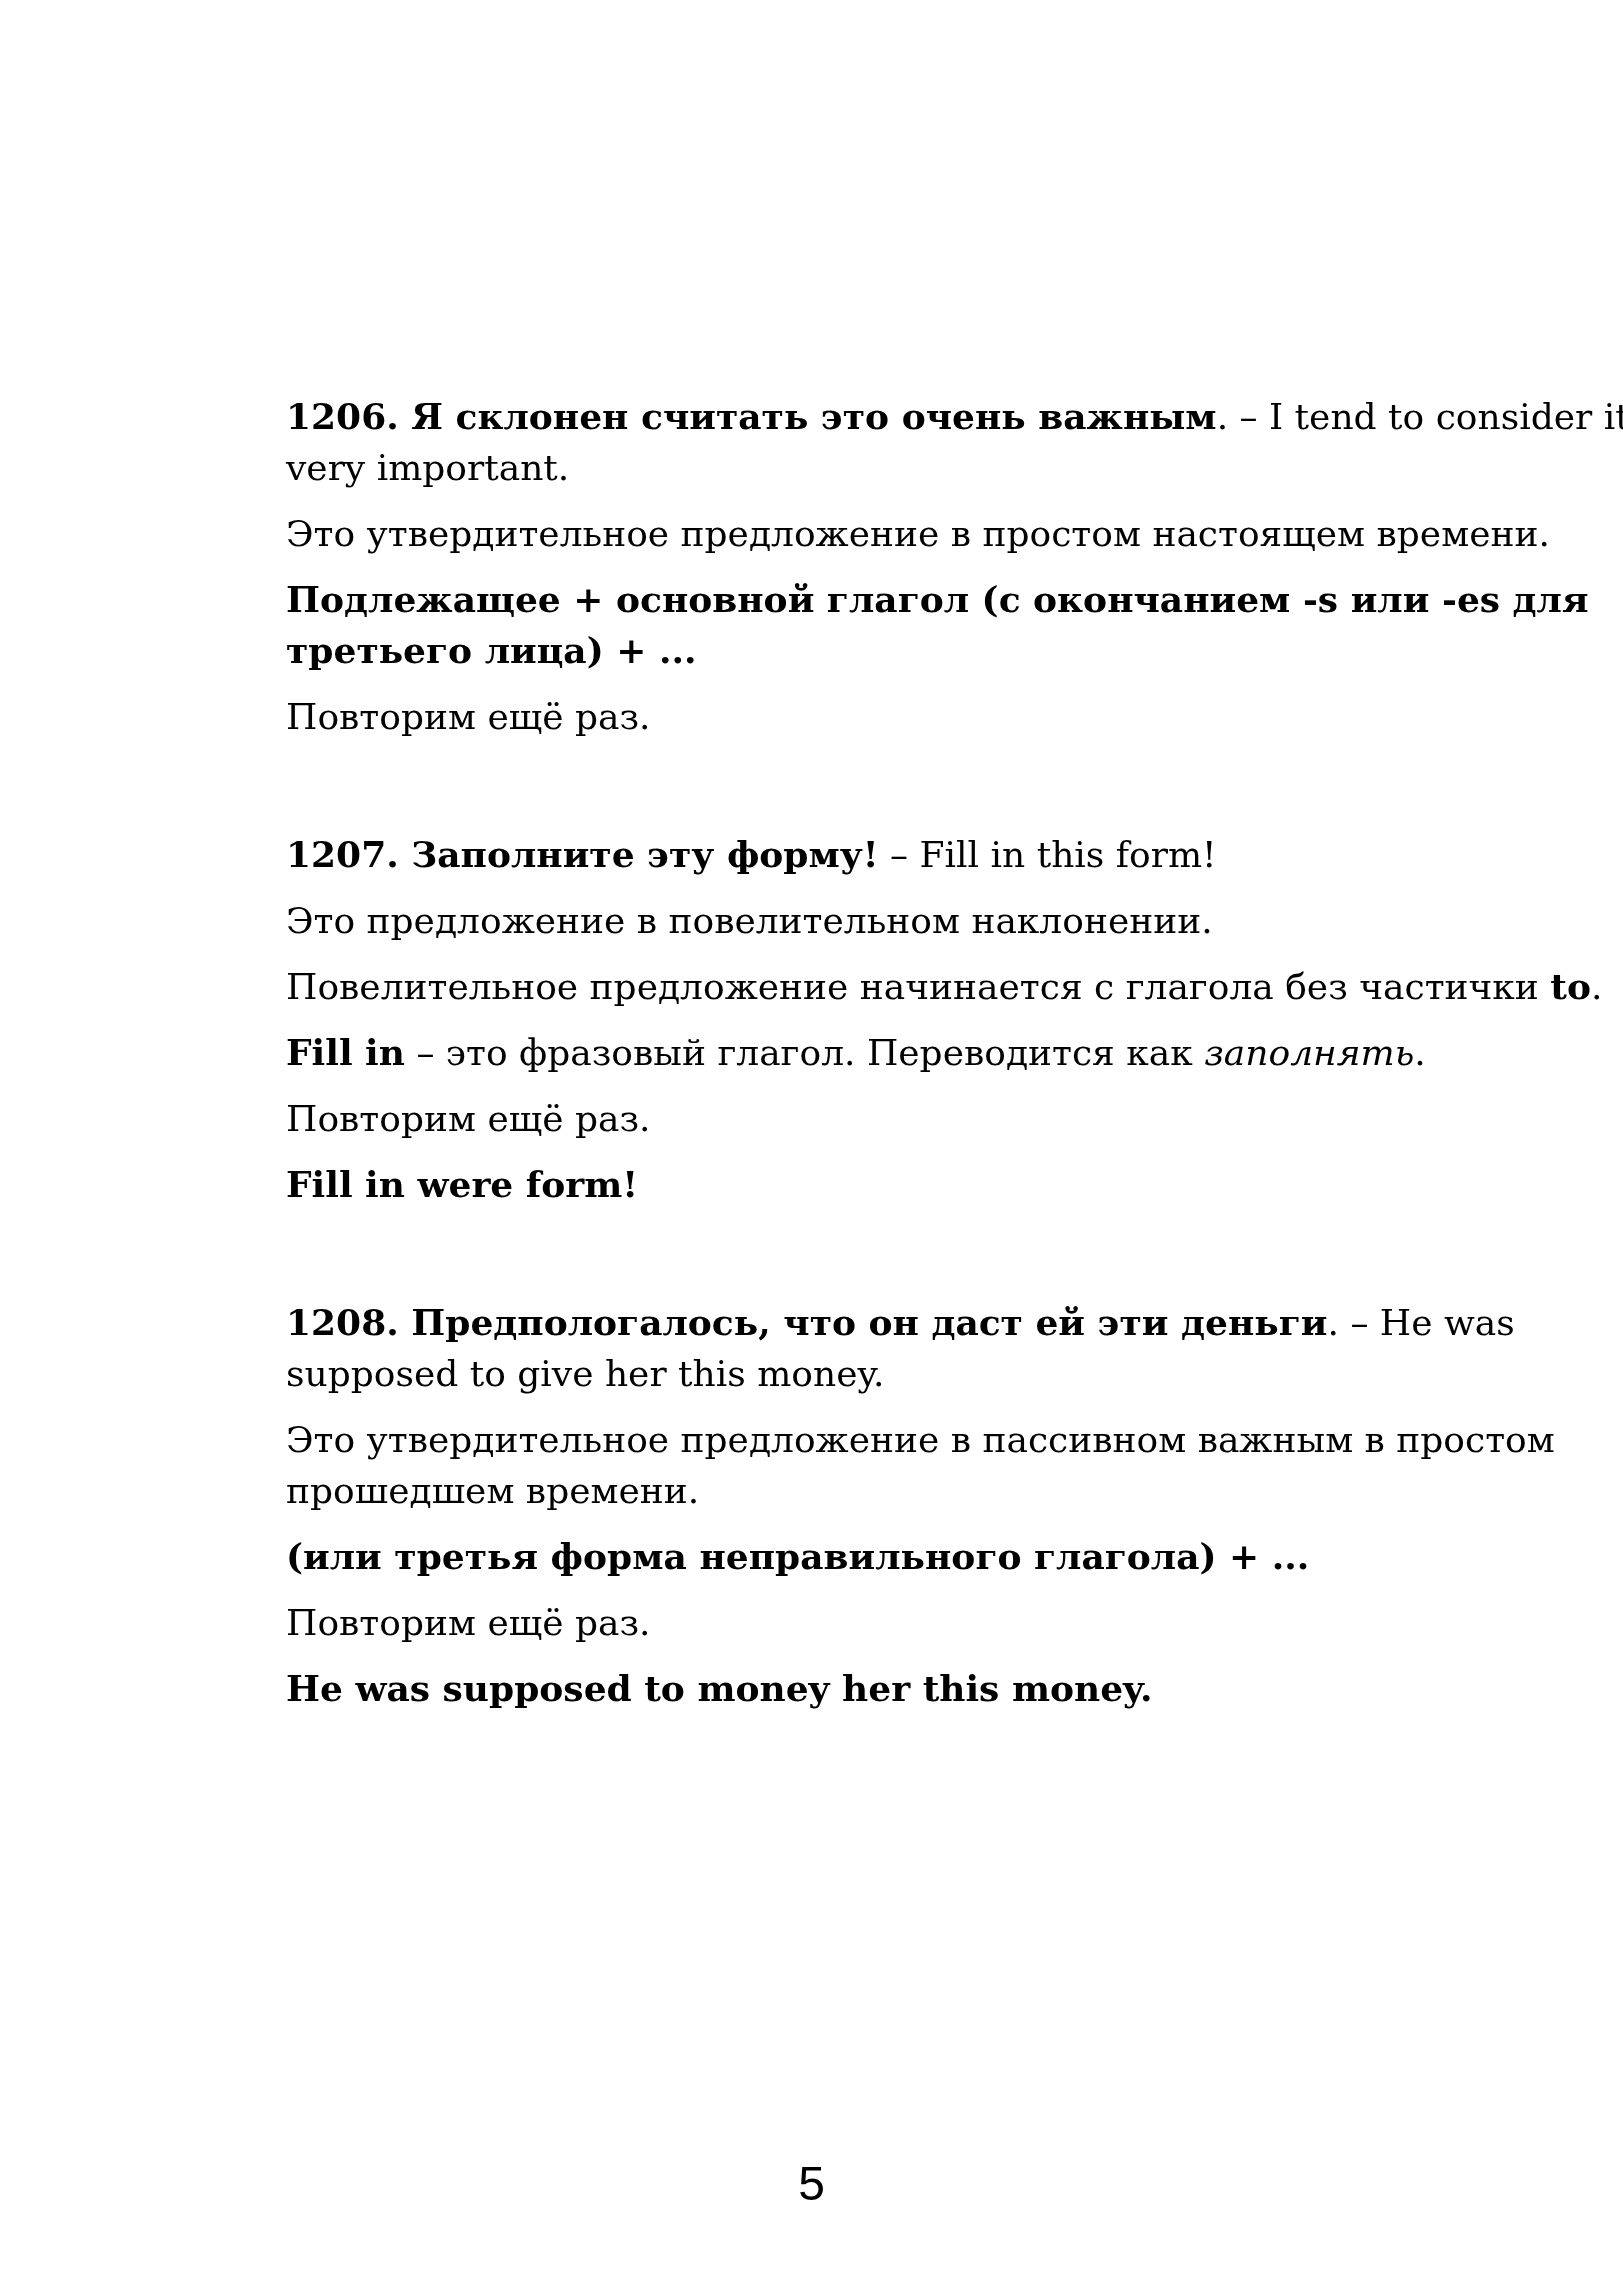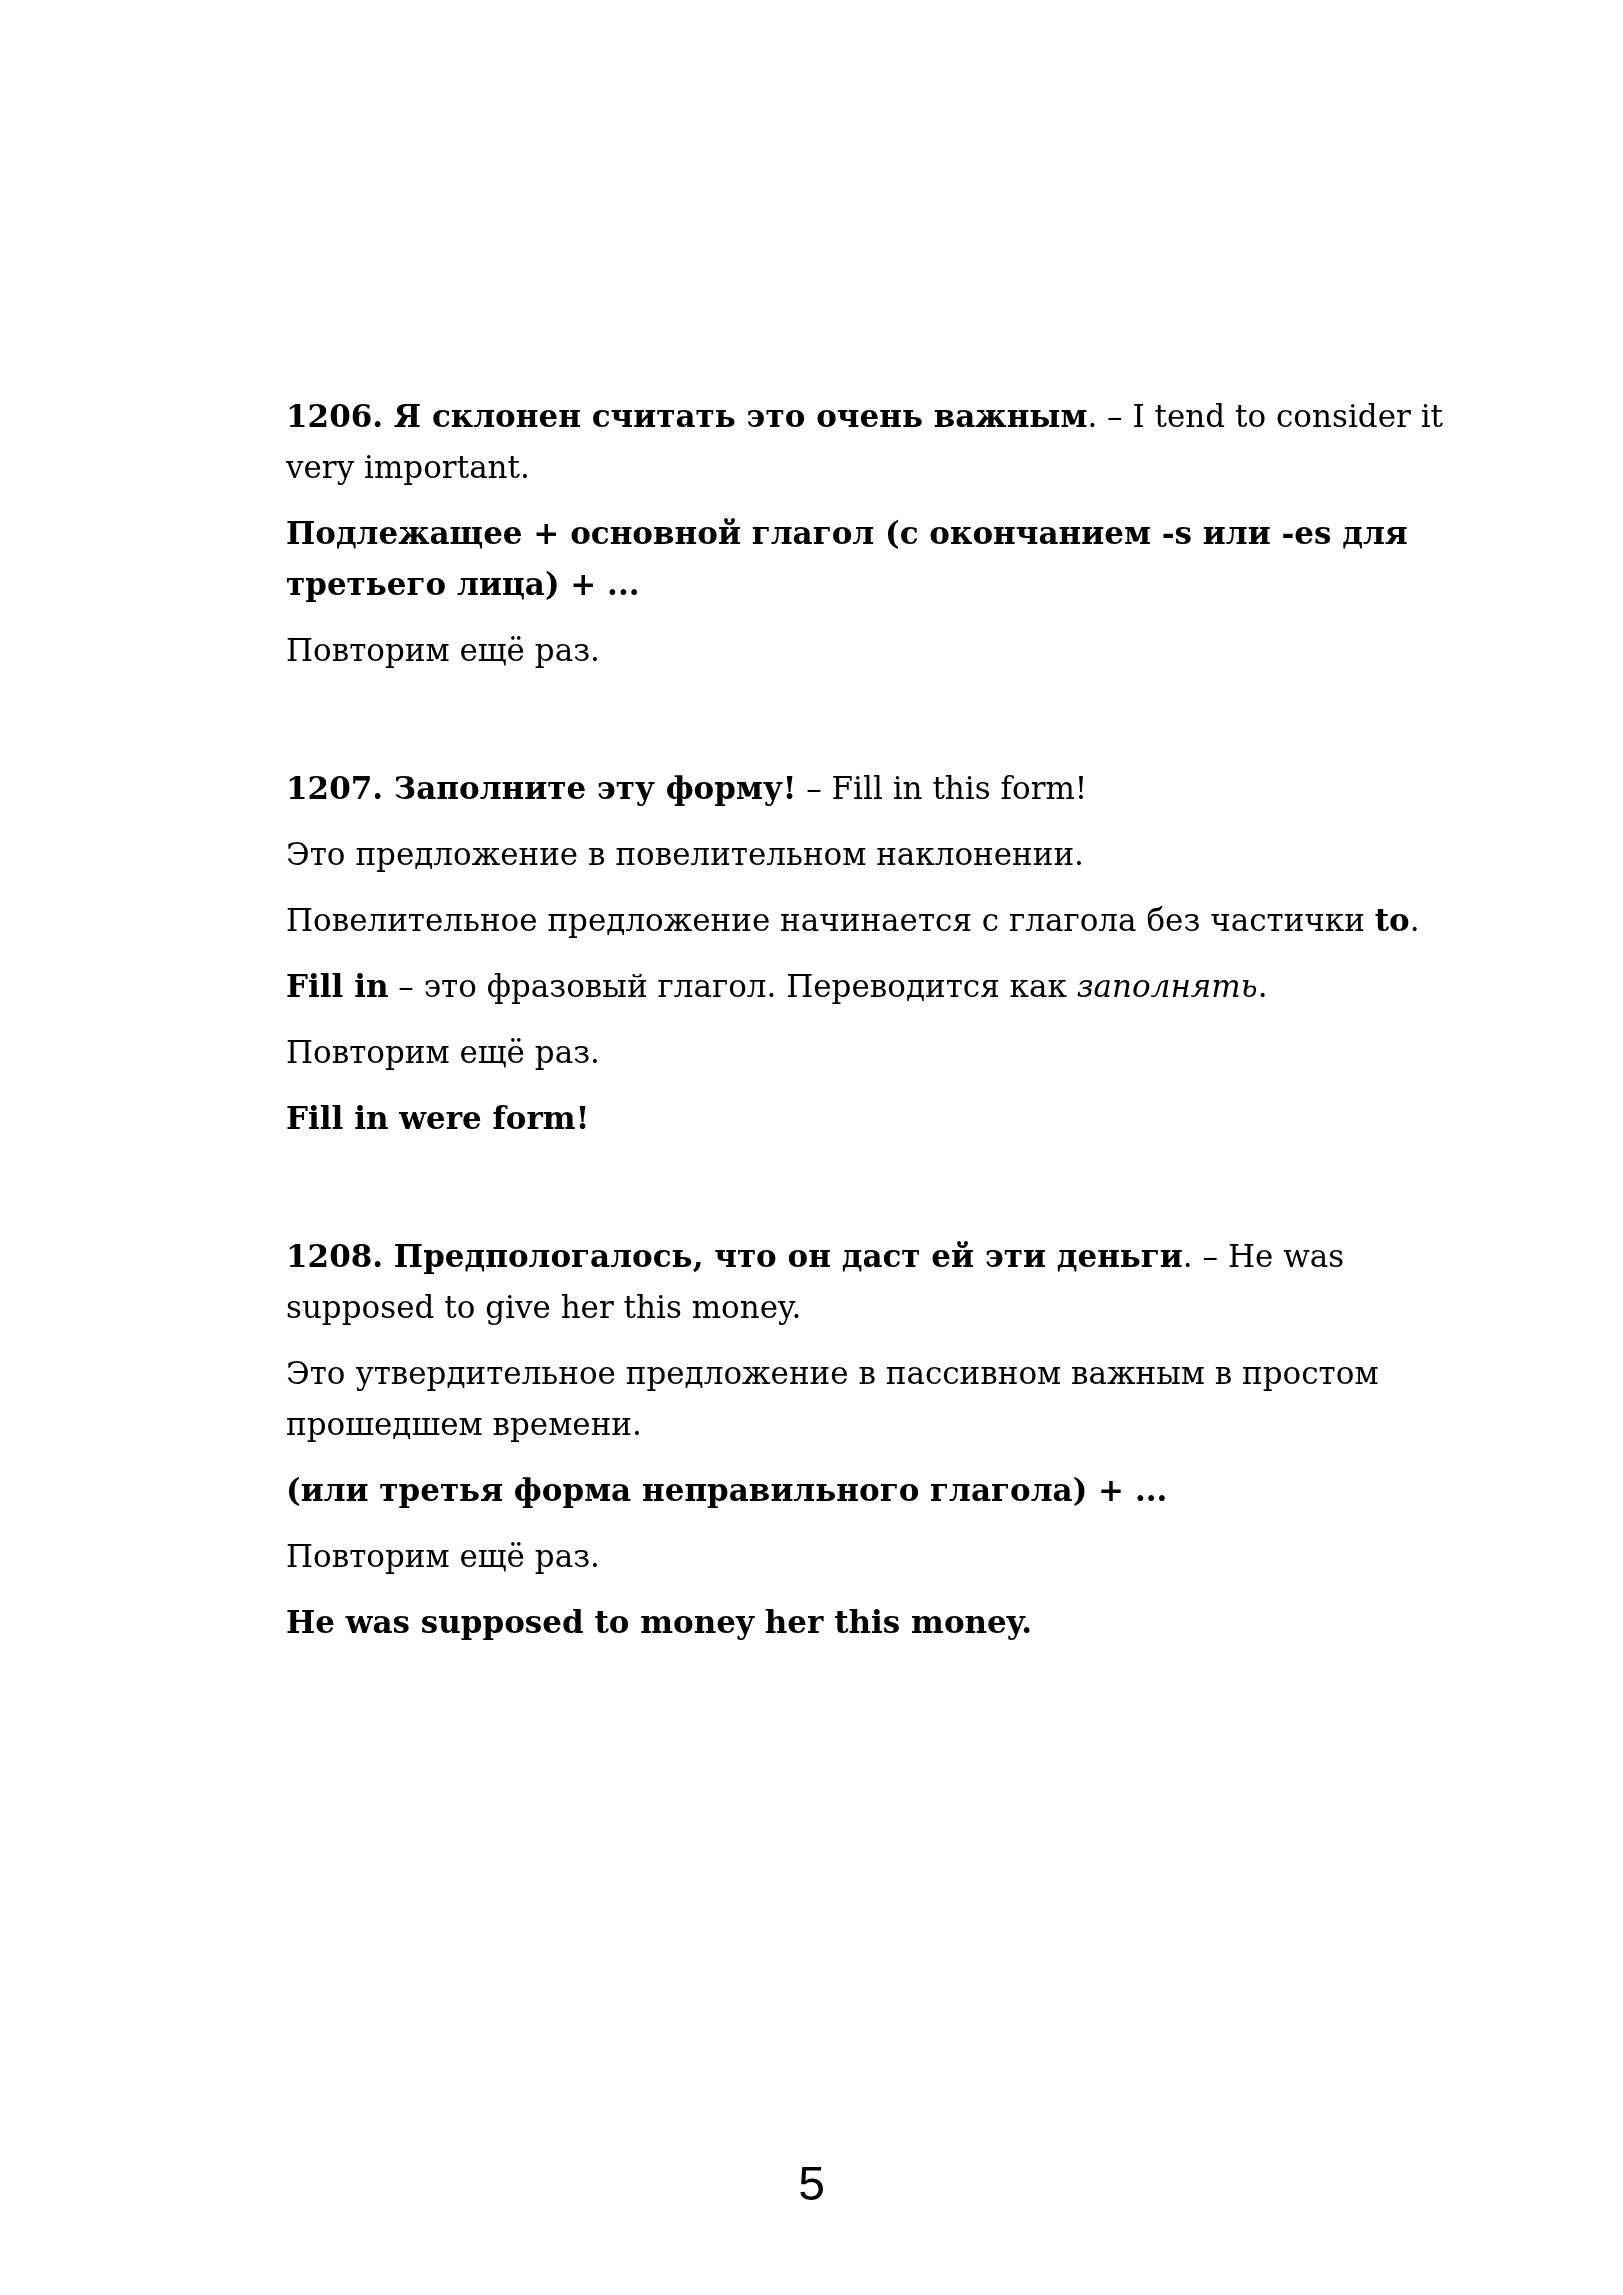--- a/index.html
+++ b/index.html
@@ -14,21 +14,21 @@
     background: #ffffff;
     overflow: hidden;
     color: #000000;
     font-family: "DejaVu Serif", "Liberation Serif", serif;
   }
   .content {
     position: absolute;
     left: 286px;
     top: 391px;
     width: 1135px;
-    font-size: 31px;
+    font-size: 36px;
     line-height: 51px;
   }
   .para {
     margin: 0 0 15px 0;
   }
   .para.section {
     margin-top: 87px;
   }
   .line {
     display: block;
@@ -48,20 +48,23 @@
   }
 </style>
 </head>
 <body>
 
 <div class="page">
   <div class="content">
       <p class="para">
         <span class="line"><span class="run b">1206. Я склонен считать это очень важным</span><span class="run">. – I tend to consider it</span></span>
         <span class="line"><span class="run">very important.</span></span>
+      </p>
+      <p class="para">
+        <span class="line"><span class="run">Это утвердительное предложение в простом настоящем времени.</span></span>
       </p>
       <p class="para">
         <span class="line"><span class="run b">Подлежащее + основной глагол (с окончанием -s или -es для</span></span>
         <span class="line"><span class="run b">третьего лица) + ...</span></span>
       </p>
       <p class="para">
         <span class="line"><span class="run">Повторим ещё раз.</span></span>
       </p>
       <p class="para section">
         <span class="line"><span class="run b">1207. Заполните эту форму!</span><span class="run"> – Fill in this form!</span></span>

